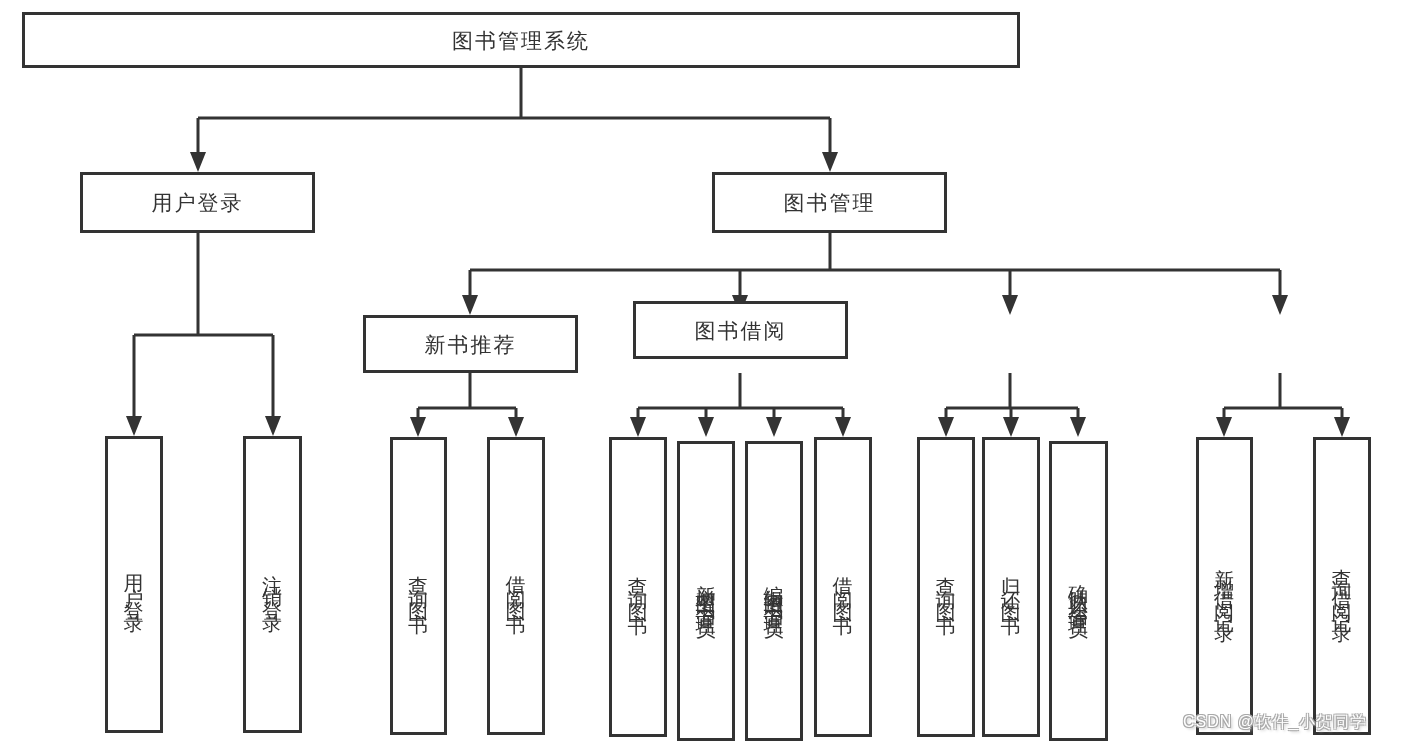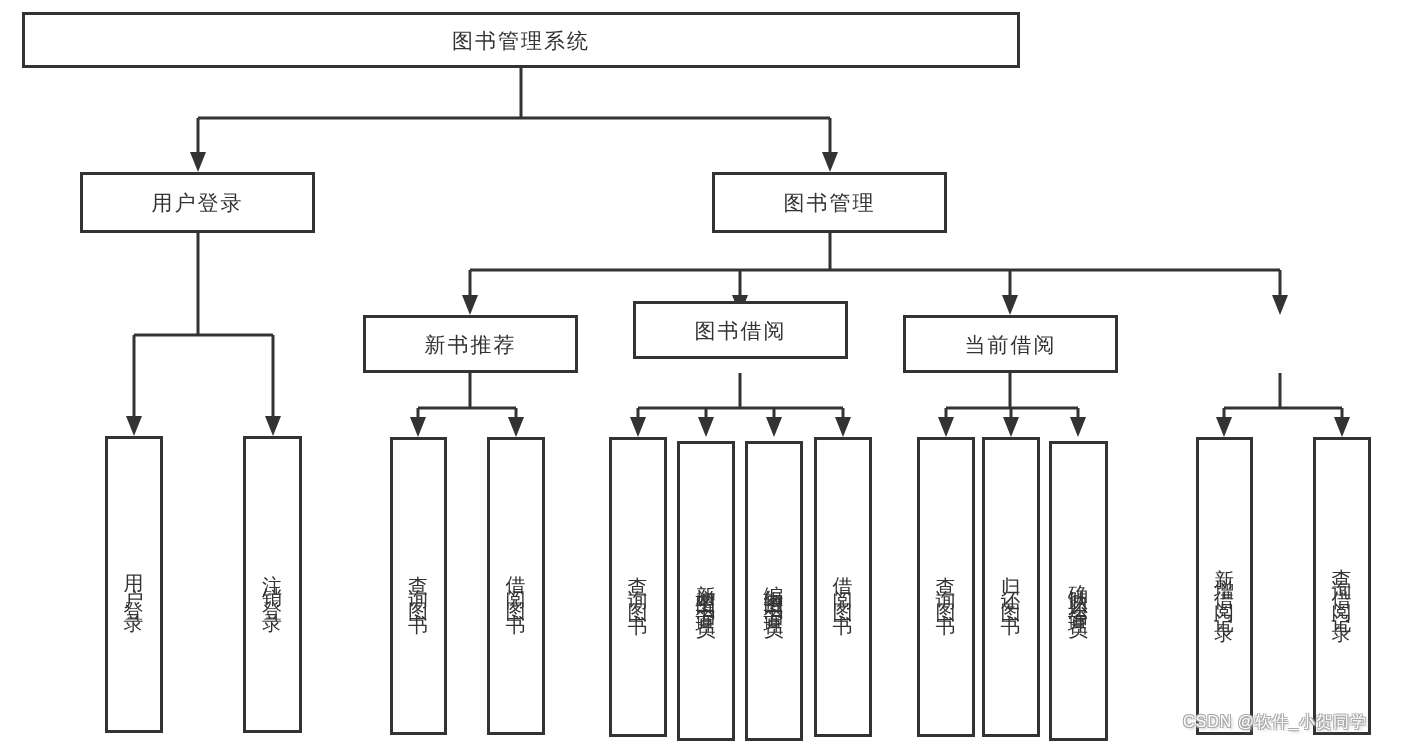--- a/index.html
+++ b/index.html
@@ -80,23 +80,20 @@
   <div class="box hbox" style="left:712px;top:172px;width:235px;height:61px">
     <span>图书管理</span>
   </div>
 
   <div class="box hbox" style="left:363px;top:315px;width:215px;height:58px">
     <span>新书推荐</span>
   </div>
   <div class="box hbox" style="left:633px;top:301px;width:215px;height:58px">
     <span>图书借阅</span>
   </div>
-  <div class="box hbox" style="left:903px;top:315px;width:215px;height:58px">
-    <span>当前借阅</span>
-  </div>
 
   <div class="box leaf" style="left:105px;top:436px;width:58px;height:297px">
     <span>用户登录</span>
   </div>
   <div class="box leaf" style="left:243px;top:436px;width:59px;height:297px">
     <span>注销登录</span>
   </div>
 
   <div class="box leaf" style="left:390px;top:437px;width:57px;height:298px">
     <span>查询图书</span>

